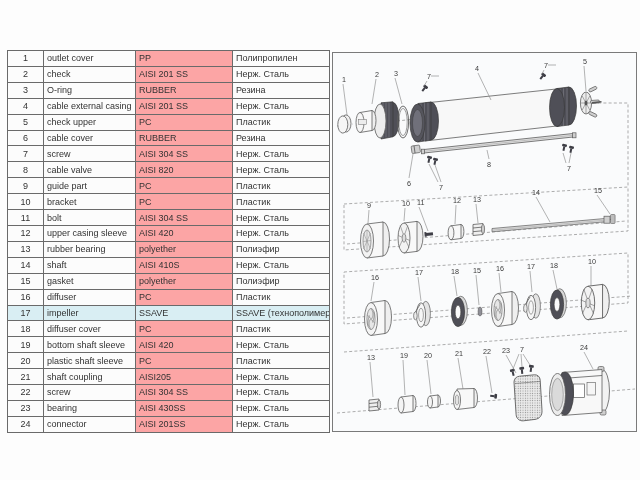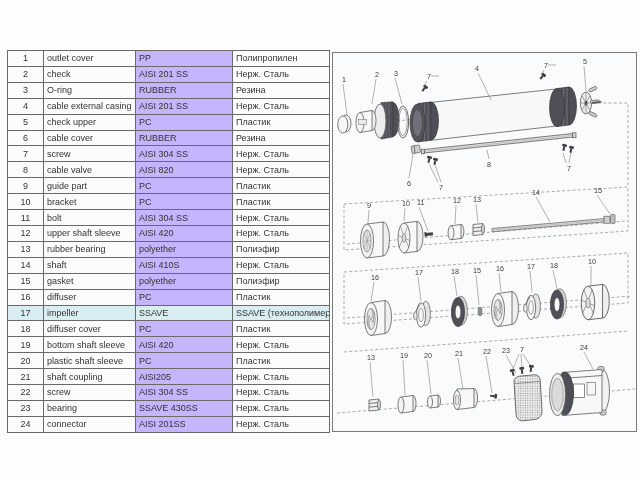--- a/index.html
+++ b/index.html
@@ -17,21 +17,21 @@
     border-collapse:collapse;table-layout:fixed;
   }
   table.parts td{
     border:1px solid #6a6a6a;
     font-size:9px;line-height:10px;color:#333;
     padding:0 3px;height:14.92px;
     overflow:hidden;white-space:nowrap;vertical-align:middle;
     background:#fcfcfc;
   }
   table.parts td.no{text-align:center;}
-  table.parts td.mat{background:#c4b5fd;}
+  table.parts td.mat{background:#fca5a5;}
   table.parts tr.hl td{background:#d9eef3;}
 
   col.c-no{width:36px;}
   col.c-part{width:92px;}
   col.c-mat{width:97px;}
   col.c-ru{width:97px;}
 
   
   .diagram{
     position:absolute;left:332px;top:52px;width:303px;height:378px;
@@ -121,21 +121,21 @@
           <td class="ru">Пластик</td>
         </tr>
         <tr>
           <td class="no">11</td>
           <td class="part">bolt</td>
           <td class="mat">AISI 304 SS</td>
           <td class="ru">Нерж. Сталь</td>
         </tr>
         <tr>
           <td class="no">12</td>
-          <td class="part">upper shaft sleeve</td>
+          <td class="part">upper casing sleeve</td>
           <td class="mat">AISI 420</td>
           <td class="ru">Нерж. Сталь</td>
         </tr>
         <tr>
           <td class="no">13</td>
           <td class="part">rubber bearing</td>
           <td class="mat">polyether</td>
           <td class="ru">Полиэфир</td>
         </tr>
         <tr>
@@ -188,21 +188,21 @@
         </tr>
         <tr>
           <td class="no">22</td>
           <td class="part">screw</td>
           <td class="mat">AISI 304 SS</td>
           <td class="ru">Нерж. Сталь</td>
         </tr>
         <tr>
           <td class="no">23</td>
           <td class="part">bearing</td>
-          <td class="mat">SSAVE 430SS</td>
+          <td class="mat">AISI 430SS</td>
           <td class="ru">Нерж. Сталь</td>
         </tr>
         <tr>
           <td class="no">24</td>
           <td class="part">connector</td>
           <td class="mat">AISI 201SS</td>
           <td class="ru">Нерж. Сталь</td>
         </tr>
       </tbody>
   </table>

